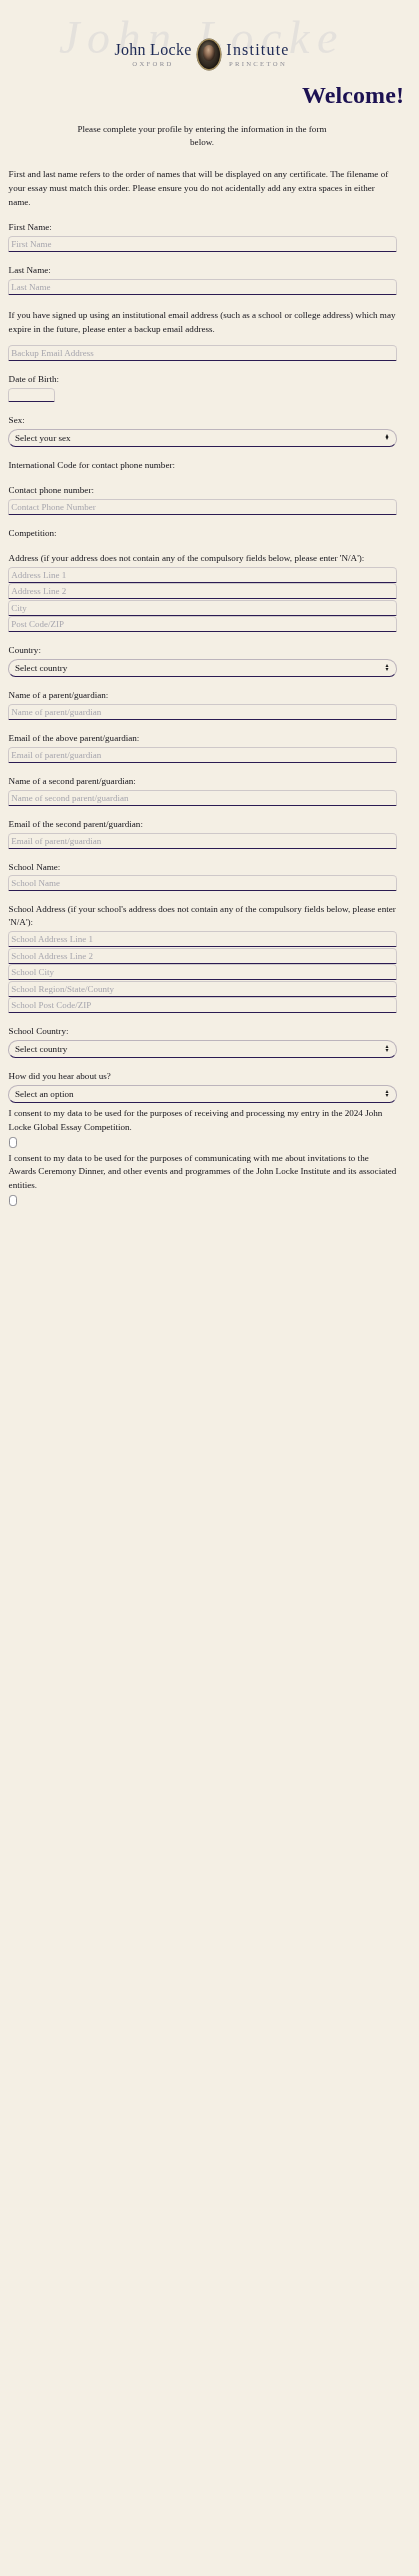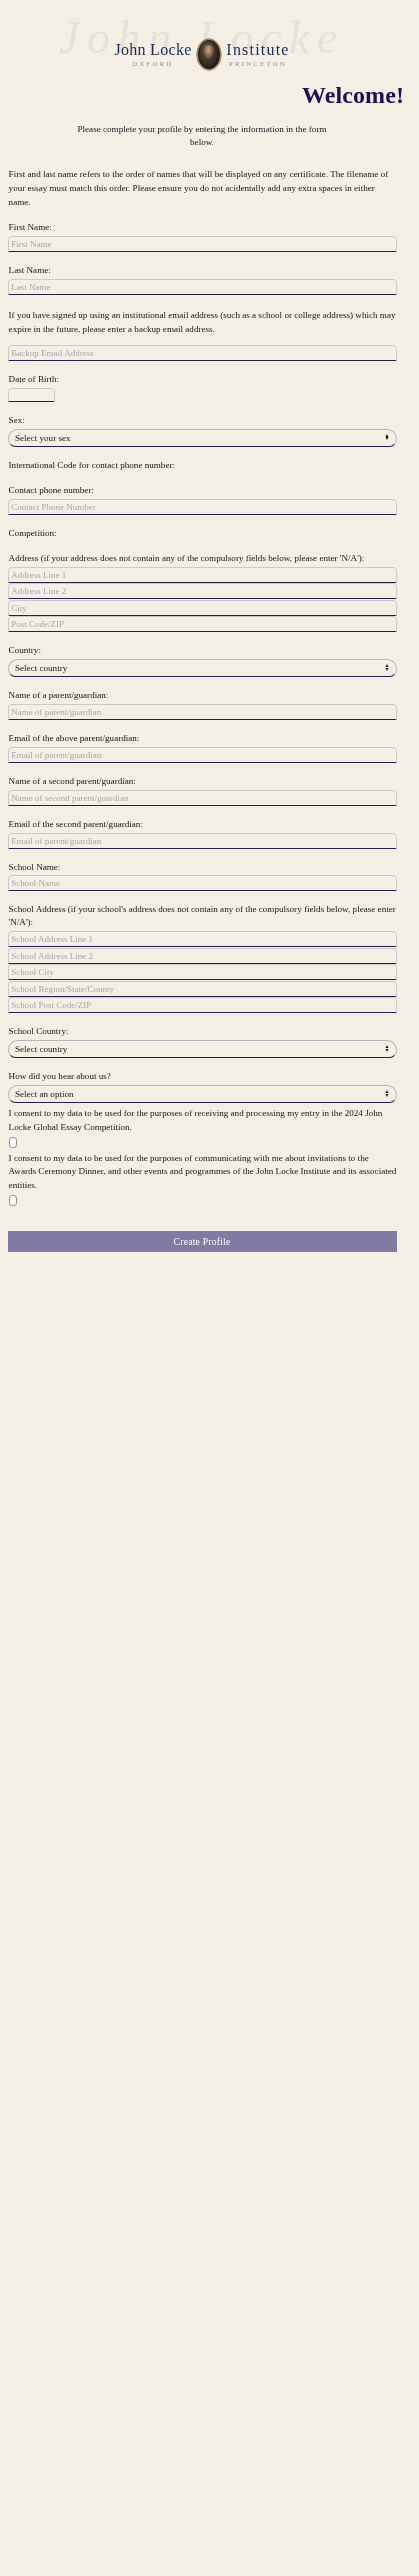--- a/index.html
+++ b/index.html
@@ -313,18 +313,15 @@
       <input class="cbox" type="checkbox" style="">
     </div>
 
     <div class="consent">
       <p>I consent to my data to be used for the purposes of communicating with me about invitations to the Awards Ceremony Dinner, and other events and programmes of the John Locke Institute and its associated entities.</p>
       <input class="cbox" type="checkbox" style="">
     </div>
 
   </div>
 
-  <div class="btn-wrap">
-    <button class="btn">Create Profile</button>
-  </div>
 
 </div>
 
 
 </body></html>

